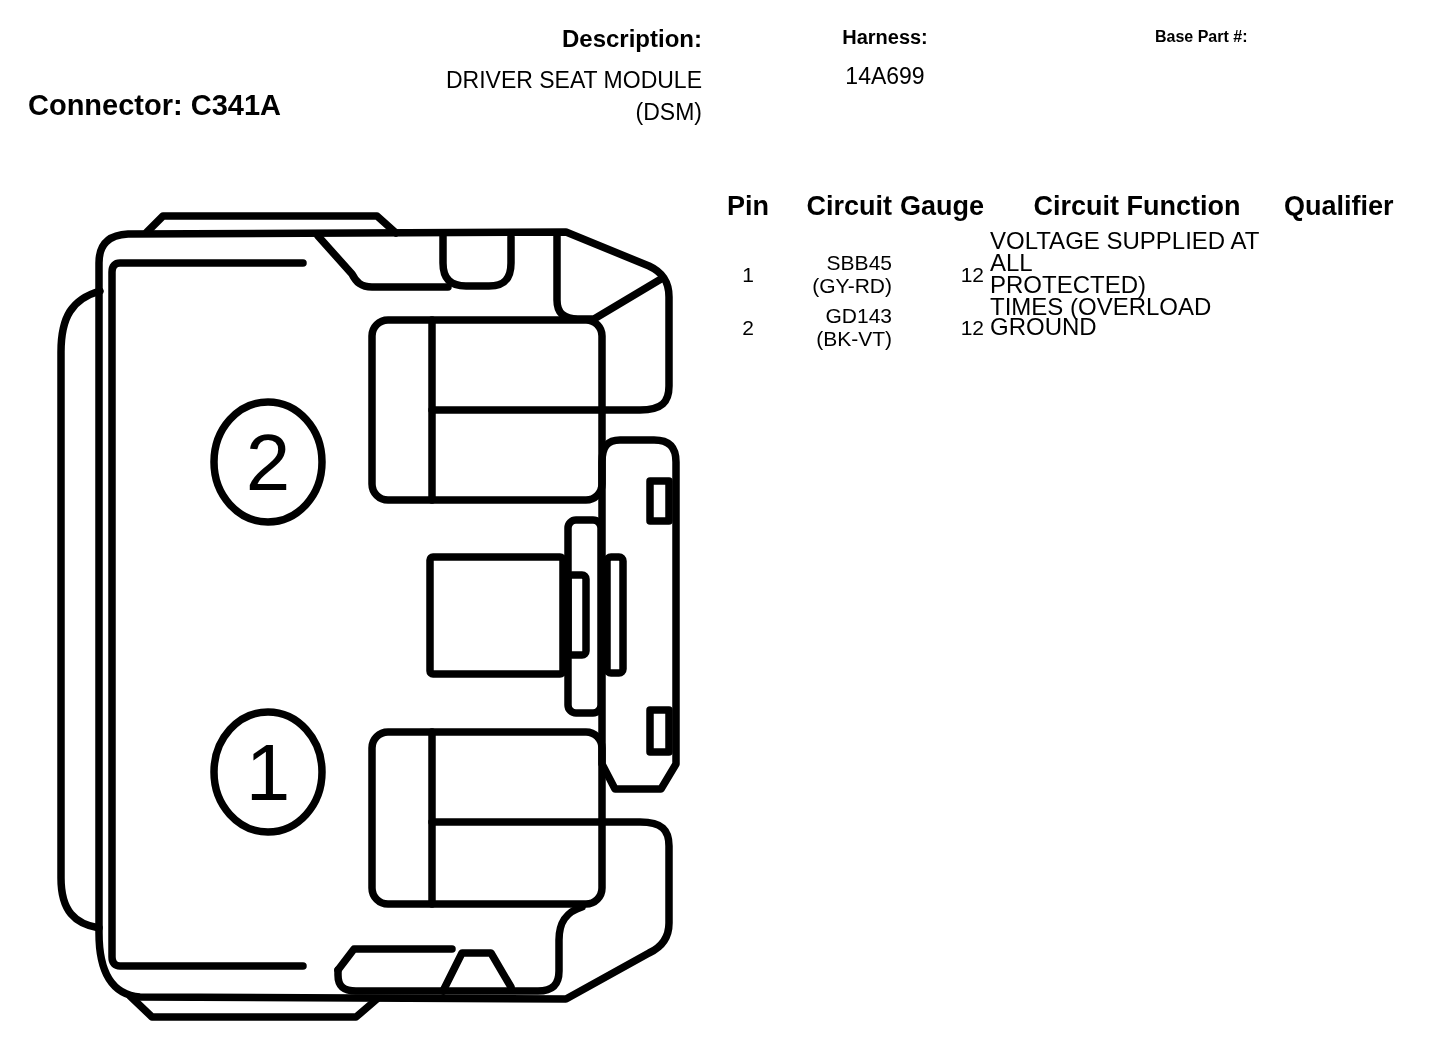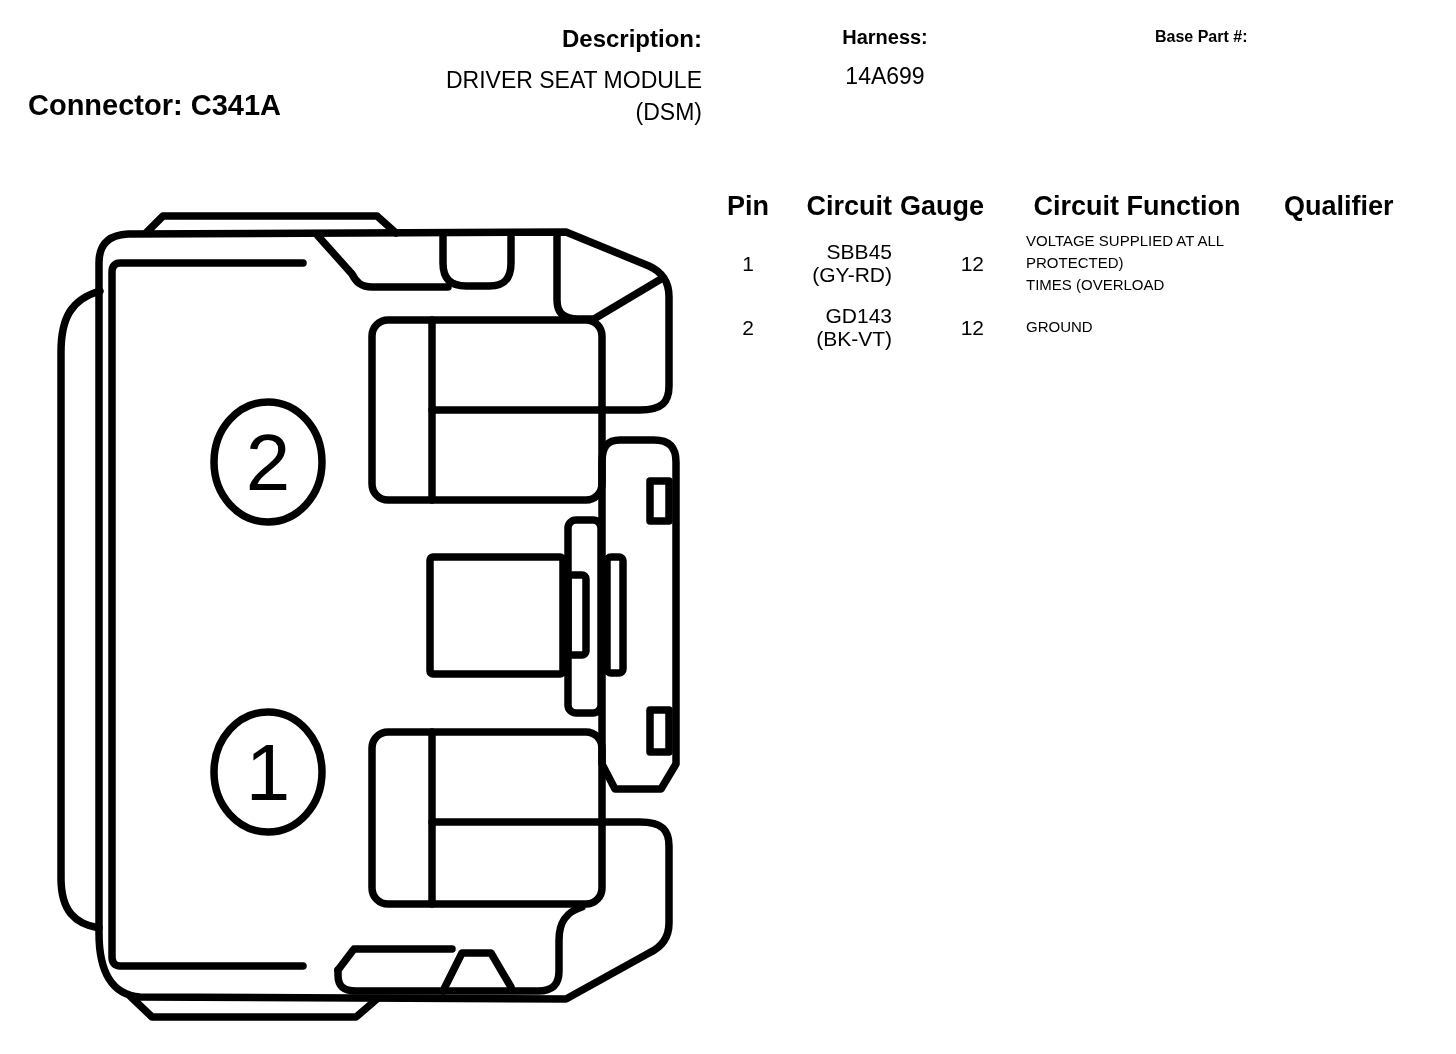--- a/index.html
+++ b/index.html
@@ -51,21 +51,21 @@
     align-items: center;
   }
   .cell { flex: none; }
   .c-pin      { width: 56px;  text-align: center; }
   .c-circuit  { width: 116px; text-align: right; }
   .c-gauge    { width: 92px;  text-align: right; }
   .c-func     { width: 300px; text-align: left; padding-left: 6px; box-sizing: border-box; }
   .c-qual     { width: 130px; text-align: left; }
   .thead .cell { font-size: 27px; font-weight: bold; line-height: 28px; }
   .tdata .cell { font-size: 21px; line-height: 23px; }
-  .func-line { font-size: 15px; line-height: 22px; margin-left: 36px; }
+  .func-line { font-size: 24px; line-height: 22px; }
 
   
   #diagram-svg { left: 0; top: 0; }
   .stroke {
     fill: none;
     stroke: #000000;
     stroke-width: 7.5px;
     stroke-linecap: round;
     stroke-linejoin: round;
   }

